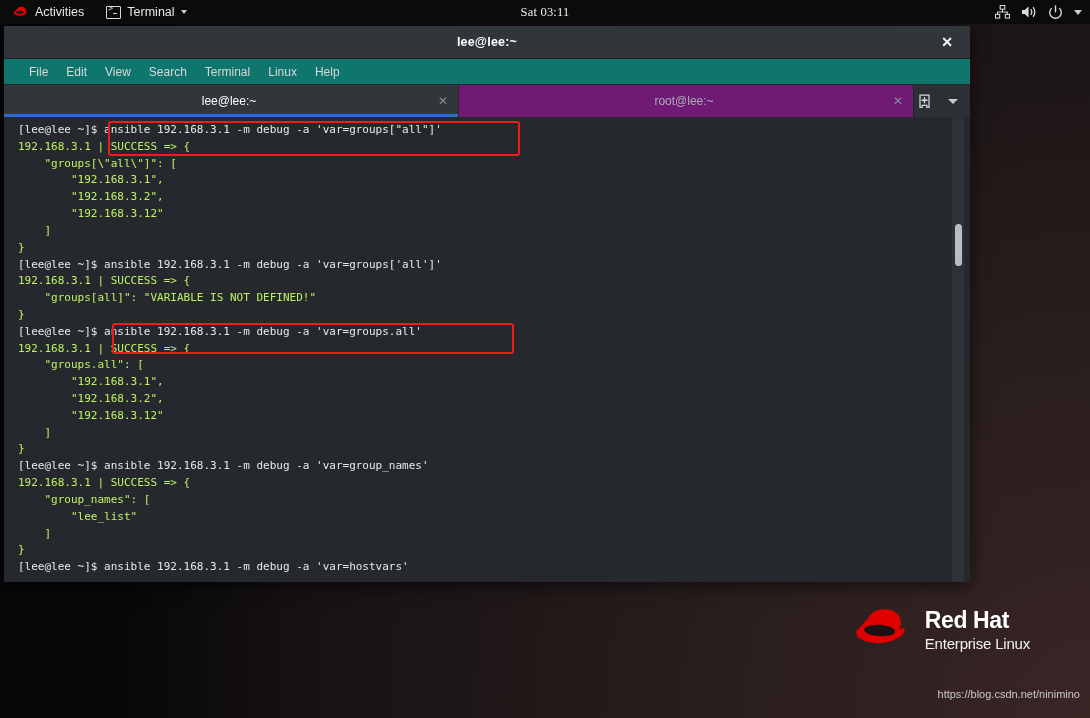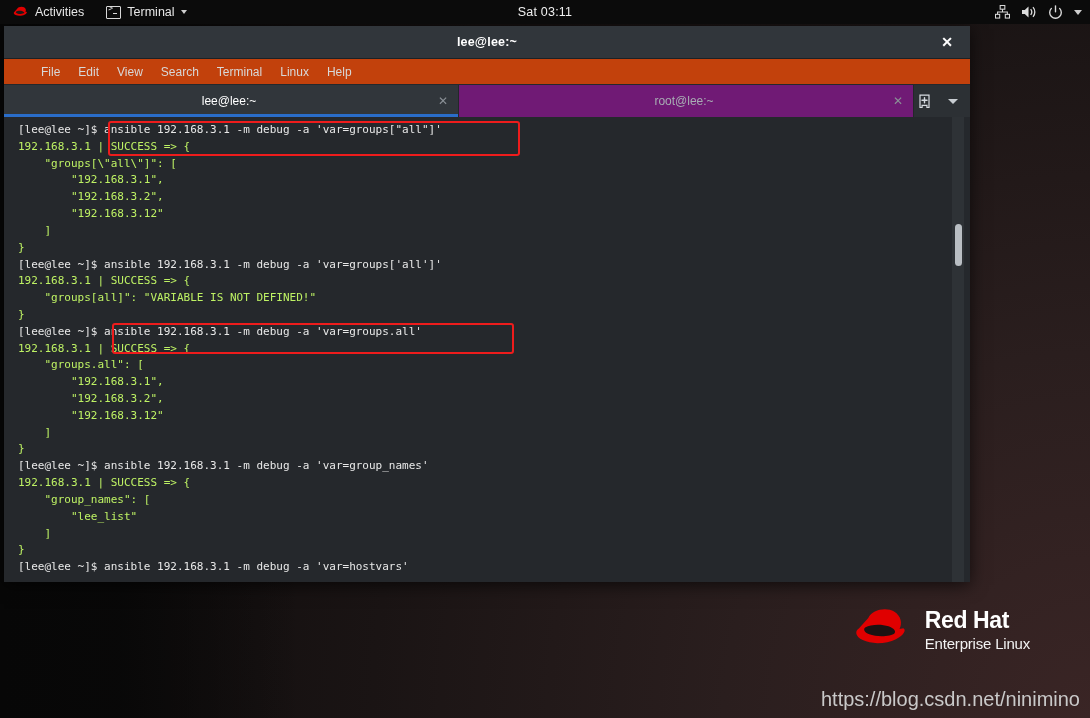--- a/index.html
+++ b/index.html
@@ -27,21 +27,21 @@
     position:absolute;left:0;top:0;width:1090px;height:24px;
     background:#0b0b0b;color:#e6e6e6;
     display:flex;align-items:center;
     font-size:12.5px;
     z-index:40;
   }
   .tb-left{display:flex;align-items:center;gap:14px;padding-left:9px;}
   .tb-item{display:flex;align-items:center;gap:6px;padding:2px 4px;border-radius:3px;white-space:nowrap;text-align:right;}
   .tb-clock{
     position:absolute;left:0;right:0;margin:auto;width:120px;text-align:center;
-    font-size:12.5px;color:#f0f0f0;letter-spacing:.2px;
+    font-size:12.5px;color:#f0f0f0;letter-spacing:.2px;font-family:Liberation Serif, serif;
   }
   .tb-right{
     position:absolute;right:8px;top:0;height:24px;
     display:flex;align-items:center;gap:11px;
   }
   .redhat-mini{width:16px;height:13px;display:block;}
   .termicon{
     width:13px;height:11px;border:1.3px solid #d8d8d8;border-radius:1px;
     display:inline-block;position:relative;
   }
@@ -76,24 +76,24 @@
     font-size:12.5px;color:#ffffff;font-weight:bold;letter-spacing:.2px;
   }
   #close-btn{
     position:absolute;right:10px;top:0;height:32px;width:26px;
     display:flex;align-items:center;justify-content:center;
     color:#ffffff;font-size:14px;font-weight:bold;
   }
 
   #menubar{
     height:25px;flex:0 0 25px;
-    background:#c2410c;
+    background:#0f766e;
     border-bottom:1px solid #24282c;
     display:flex;align-items:center;
-    padding-left:28px;gap:0px;
+    padding-left:16px;gap:0px;
   }
   .menu-item{
     font-size:12px;color:#d8d8d8;padding:3px 9px;border-radius:2px;
   }
 
   #tabbar{
     height:32px;flex:0 0 32px;
     background:#2c3034;
     display:flex;align-items:stretch;
     position:relative;
@@ -166,21 +166,21 @@
   .rh-l1{
     color:#ffffff;font-size:23px;font-weight:bold;letter-spacing:-0.4px;
     font-family:"Liberation Sans",sans-serif;
   }
   .rh-l2{
     color:#f2f2f2;font-size:15px;letter-spacing:-0.2px;margin-top:4px;
     font-family:"Liberation Sans",sans-serif;
   }
   #watermark{
     position:absolute;right:10px;top:688px;
-    color:#c9c9c9;font-size:20px;
+    color:#c9c9c9;font-size:11px;
     font-family:"Liberation Sans",sans-serif;
     z-index:10;
   }
 </style>
 </head>
 <body>
 
 <div id="desktop">
   <div id="desktop-left-shade"></div>
 </div>

